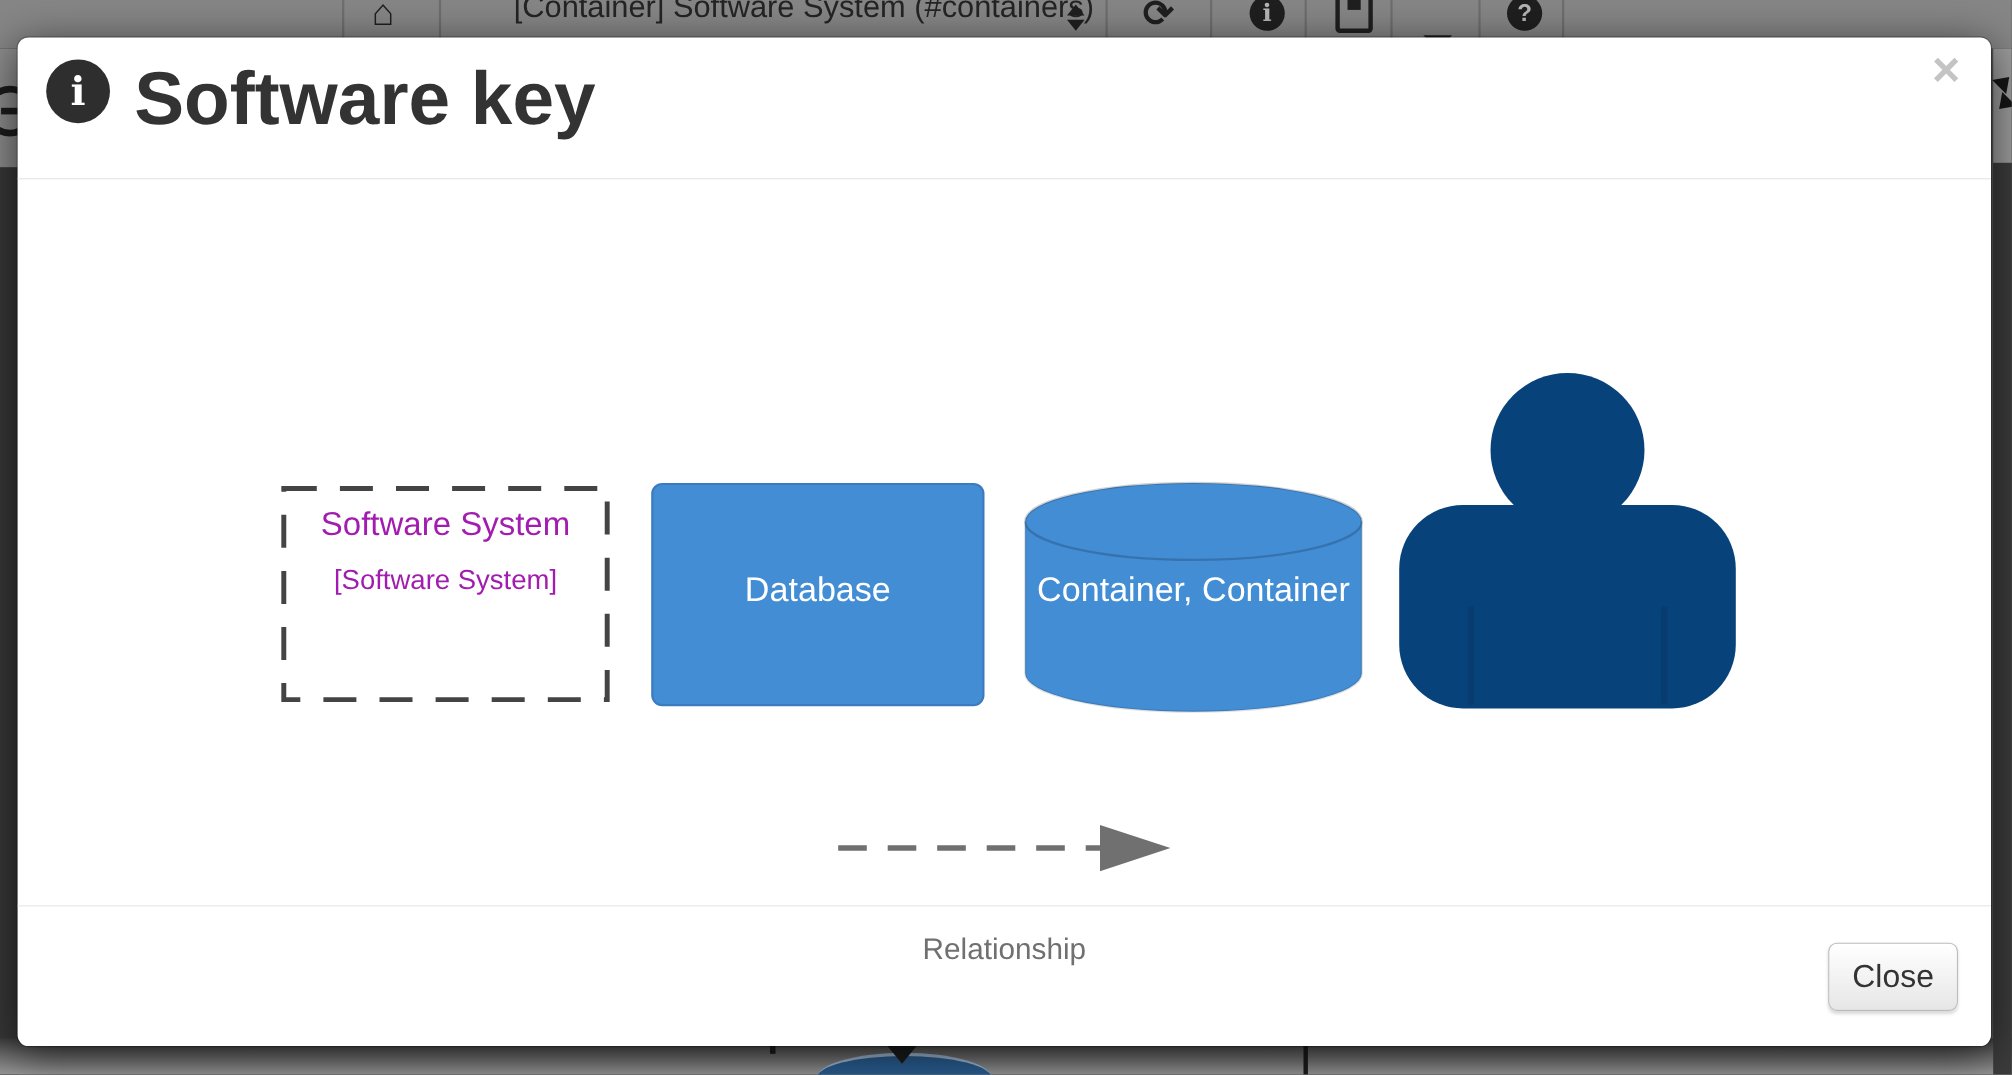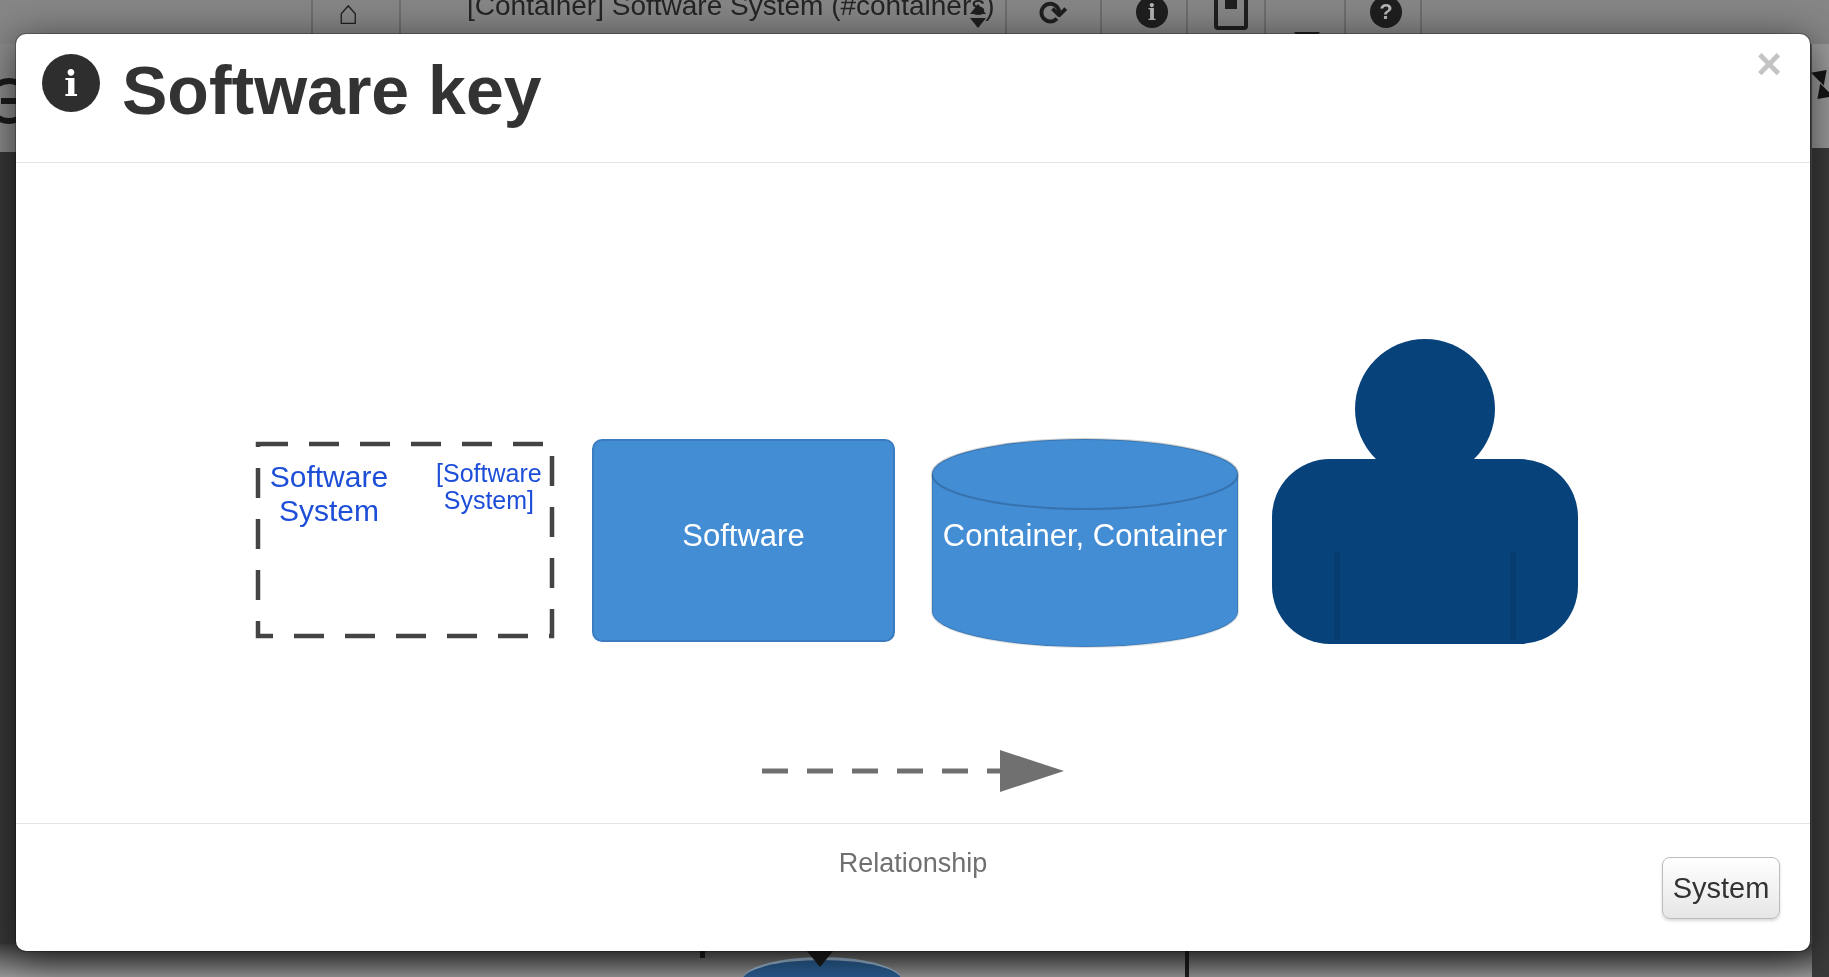--- a/index.html
+++ b/index.html
@@ -59,21 +59,21 @@
 
   .m-body{position:absolute;left:0;top:129px;width:100%;height:660px;}
 
   .shape{position:absolute;}
   .lbl{position:absolute;text-align:center;color:#fff;font-size:31px;line-height:36px;}
   .box-container{background:#438dd5;border:2px solid #3a7cbf;border-radius:10px;box-sizing:border-box;}
   .person-head{position:absolute;left:83px;top:0;width:140px;height:140px;border-radius:50%;background:#08427b;}
   .person-body{position:absolute;left:0;top:120px;width:306px;height:185px;border-radius:58px;background:#08427b;}
   .person-arm{position:absolute;top:92px;width:6px;height:90px;border-radius:3px;background:rgba(0,0,0,0.08);}
 
-  .ss-label{position:absolute;display:flex;flex-direction:row;gap:20px;text-align:center;color:#1d4ed8;}
+  .ss-label{position:absolute;display:flex;flex-direction:column;gap:20px;text-align:center;color:#a21caf;}
   .ss-label .l1{font-size:30px;line-height:34px;}
   .ss-label .l2{font-size:25px;line-height:27px;}
 
   .rel-label{position:absolute;text-align:center;color:#707070;font-size:27px;}
 
   .m-footer{position:absolute;left:0;top:789px;width:100%;height:128px;border-top:1px solid #e5e5e5;}
   .btn-close{position:absolute;left:1646px;top:33px;width:118px;height:62px;box-sizing:border-box;
              background:linear-gradient(#ffffff,#e6e6e6);border:1px solid #bcbcbc;border-radius:8px;
              font-family:"Liberation Sans",sans-serif;font-size:29px;color:#333;
              box-shadow:0 2px 3px rgba(0,0,0,0.15), inset 0 1px 0 #fff;cursor:pointer;}
@@ -147,21 +147,21 @@
         <svg width="300" height="198">
           <rect x="3" y="3" width="294" height="192" fill="#ffffff" stroke="#444444" stroke-width="4.5" stroke-dasharray="30 21"></rect>
         </svg>
       </div>
       <div class="ss-label" style="left:239px;top:297px;width:300px;">
         <div class="l1">Software System</div>
         <div class="l2">[Software System]</div>
       </div>
 
       <div class="shape box-container" style="left:576px;top:276px;width:303px;height:203px;"></div>
-      <div class="lbl" style="left:576px;top:355px;width:303px;">Software</div>
+      <div class="lbl" style="left:576px;top:355px;width:303px;">Database</div>
 
       <div class="shape" style="left:914px;top:274px;width:310px;height:212px;">
         <svg width="310" height="212">
           <path d="M2 37 V175 A153 35 0 0 0 308 175 V37" fill="#438dd5" stroke="rgba(0,0,0,0.12)" stroke-width="2"></path>
           <ellipse cx="155" cy="37" rx="153" ry="35" fill="#438dd5" stroke="rgba(0,0,0,0.18)" stroke-width="2"></ellipse>
         </svg>
       </div>
       <div class="lbl" style="left:914px;top:355px;width:310px;">Container, Container</div>
 
       <div class="shape" style="left:1256px;top:176px;width:306px;height:305px;">
@@ -176,17 +176,17 @@
         <svg width="320" height="46">
           <line x1="2" y1="23" x2="240" y2="23" stroke="#707070" stroke-width="5" stroke-dasharray="26 19"></line>
           <polygon points="240,2 240,44 304,23" fill="#707070"></polygon>
         </svg>
       </div>
       <div class="rel-label" style="left:747px;top:685px;width:300px;">Relationship</div>
 
     </div>
 
     <div class="m-footer">
-      <button class="btn-close">System</button>
+      <button class="btn-close">Close</button>
     </div>
 
   </div>
 </div>
 
 </body></html>

